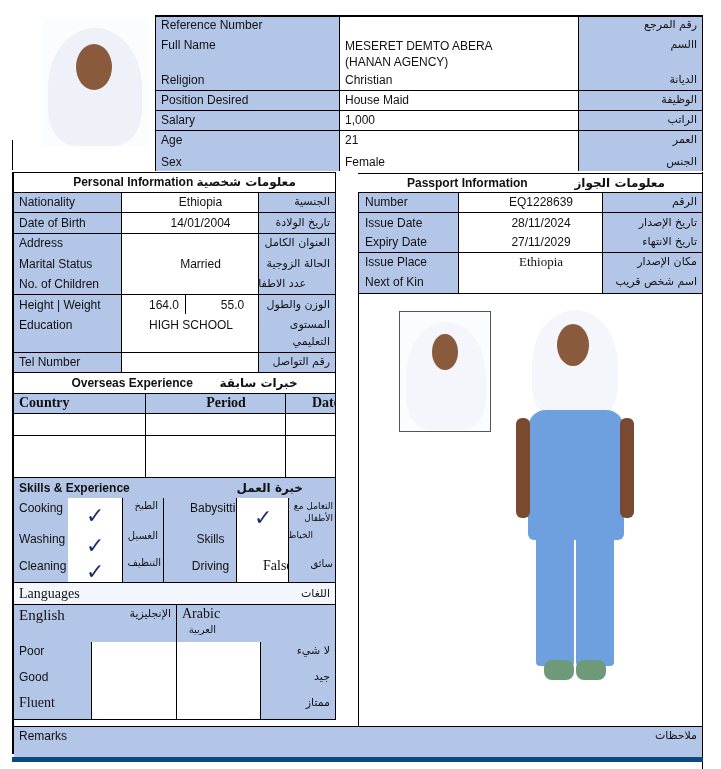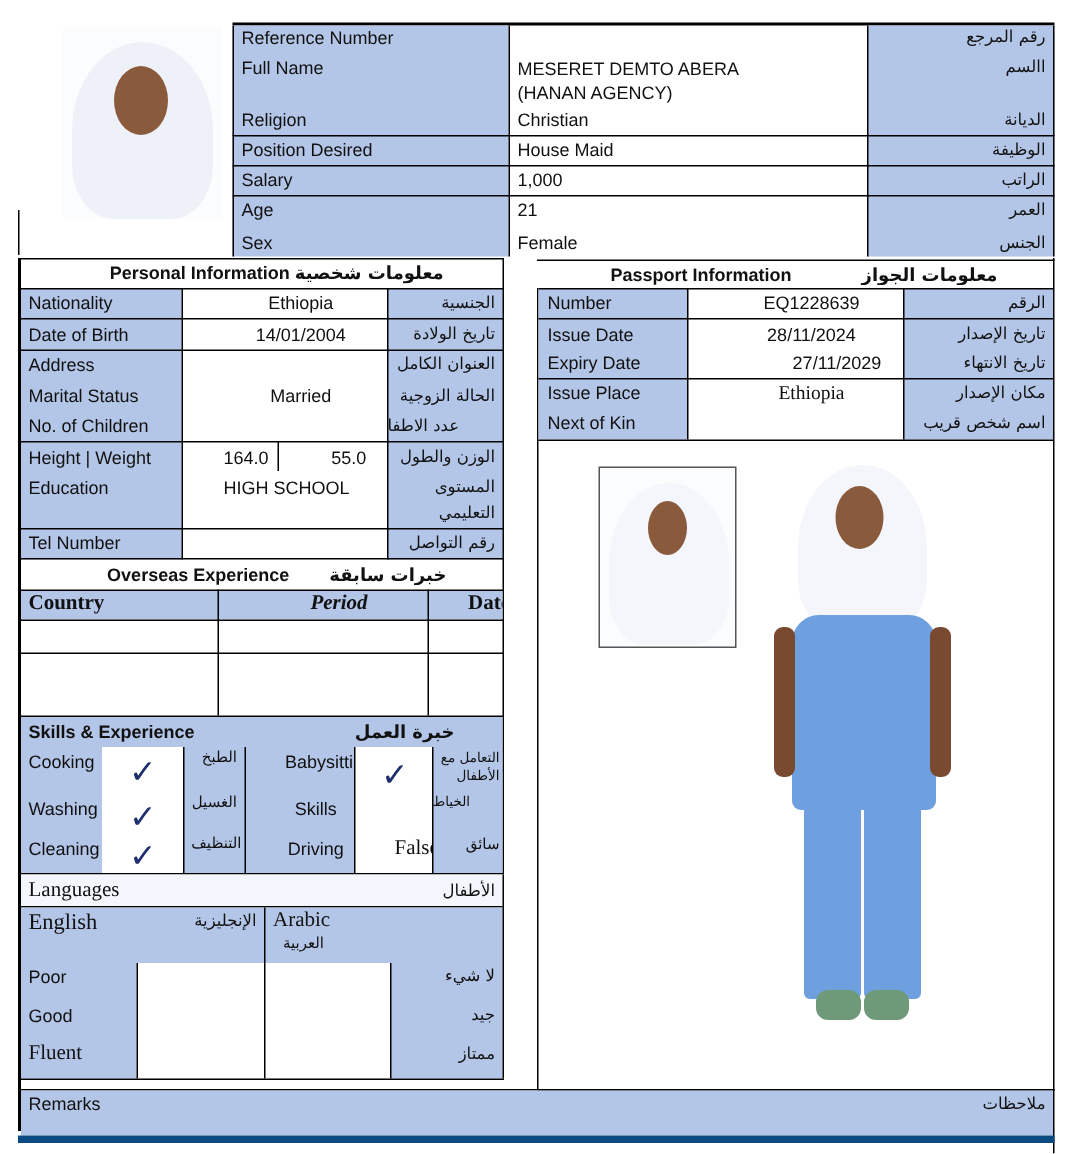--- a/index.html
+++ b/index.html
@@ -121,21 +121,21 @@
   <span class="ar" style="font-weight:bold;font-size:12px;">خبرات سابقة</span>
 </div>
 <div class="hline" style="left:12px;top:393px;width:324px;"></div>
 <div class="abs blue" style="left:14px;top:394px;width:321px;height:19px;"></div>
 <div class="vline" style="left:145px;top:393px;height:84px;"></div>
 <div class="vline" style="left:285px;top:393px;height:84px;"></div>
 <div class="hline" style="left:12px;top:413px;width:324px;"></div>
 <div class="hline" style="left:12px;top:435px;width:324px;"></div>
 <div class="hline" style="left:12px;top:477px;width:324px;"></div>
 <div class="cell serif bold" style="left:14px;top:395px;font-size:14px;">Country</div>
-<div class="cell serif bold center" style="left:146px;top:395px;width:139px;font-size:14px;font-style:italic;">Period</div>
+<div class="cell serif bold center" style="left:146px;top:395px;width:139px;font-size:14px;">Period</div>
 <div class="cell serif bold center" style="left:286px;top:395px;width:49px;font-size:14px;">Date</div>
 
 <div class="abs blue" style="left:14px;top:478px;width:321px;height:104px;"></div>
 <div class="cell bold" style="left:14px;top:481px;">Skills &amp; Experience</div>
 <div class="cell ar bold" style="left:230px;top:481px;width:78px;font-size:12px;">خبرة العمل</div>
 <div class="abs white" style="left:68px;top:498px;width:54px;height:84px;"></div>
 <div class="abs white" style="left:236px;top:498px;width:52px;height:84px;"></div>
 <div class="vline" style="left:122px;top:498px;height:84px;"></div>
 <div class="vline" style="left:163px;top:498px;height:84px;"></div>
 <div class="vline" style="left:236px;top:498px;height:84px;"></div>
@@ -160,21 +160,21 @@
 
 <div class="cell center" style="left:164px;top:532px;width:72px;">Skills</div>
 <div class="cell ar" style="left:289px;top:530px;width:26px;font-size:9px;padding:0 2px;">الخياطة</div>
 
 <div class="cell center" style="left:164px;top:559px;width:72px;">Driving</div>
 <div class="cell serif center" style="left:237px;top:558px;width:51px;font-size:14px;">False</div>
 <div class="cell ar" style="left:289px;top:558px;width:46px;font-size:10px;padding:0 2px;">سائق</div>
 
 <div class="abs" style="left:14px;top:583px;width:321px;height:22px;background:#f3f6fc;"></div>
 <div class="cell serif" style="left:14px;top:586px;font-size:14px;">Languages</div>
-<div class="cell ar" style="left:260px;top:587px;width:75px;">الأطفال</div>
+<div class="cell ar" style="left:260px;top:587px;width:75px;">اللغات</div>
 <div class="hline" style="left:14px;top:604px;width:321px;"></div>
 
 <div class="abs blue" style="left:14px;top:605px;width:321px;height:114px;"></div>
 <div class="abs white" style="left:91px;top:642px;width:85px;height:77px;"></div>
 <div class="abs white" style="left:176px;top:642px;width:84px;height:77px;"></div>
 <div class="vline" style="left:91px;top:642px;height:77px;"></div>
 <div class="vline" style="left:176px;top:605px;height:114px;"></div>
 <div class="vline" style="left:260px;top:642px;height:77px;"></div>
 <div class="vline" style="left:335px;top:583px;height:136px;"></div>
 <div class="hline" style="left:12px;top:719px;width:324px;"></div>
@@ -208,21 +208,21 @@
 
 <div class="cell" style="left:360px;top:195px;">Number</div>
 <div class="cell center" style="left:459px;top:195px;width:143px;">EQ1228639</div>
 <div class="cell ar" style="left:603px;top:195px;width:99px;">الرقم</div>
 
 <div class="cell" style="left:360px;top:216px;">Issue Date</div>
 <div class="cell center" style="left:459px;top:216px;width:143px;">28/11/2024</div>
 <div class="cell ar" style="left:603px;top:216px;width:99px;">تاريخ الإصدار</div>
 
 <div class="cell" style="left:360px;top:235px;">Expiry Date</div>
-<div class="cell center" style="left:459px;top:235px;width:143px;margin-left:17px;">27/11/2029</div>
+<div class="cell center" style="left:459px;top:235px;width:143px;">27/11/2029</div>
 <div class="cell ar" style="left:603px;top:235px;width:99px;">تاريخ الانتهاء</div>
 
 <div class="cell" style="left:360px;top:255px;">Issue Place</div>
 <div class="cell serif center" style="left:459px;top:254px;width:143px;font-size:13px;">Ethiopia</div>
 <div class="cell ar" style="left:603px;top:255px;width:99px;">مكان الإصدار</div>
 
 <div class="cell" style="left:360px;top:275px;">Next of Kin</div>
 <div class="cell ar" style="left:603px;top:275px;width:99px;">اسم شخص قريب</div>
 
 <div class="abs" style="left:399px;top:311px;width:92px;height:121px;border:1px solid #555;background:#fbfcfe;">

